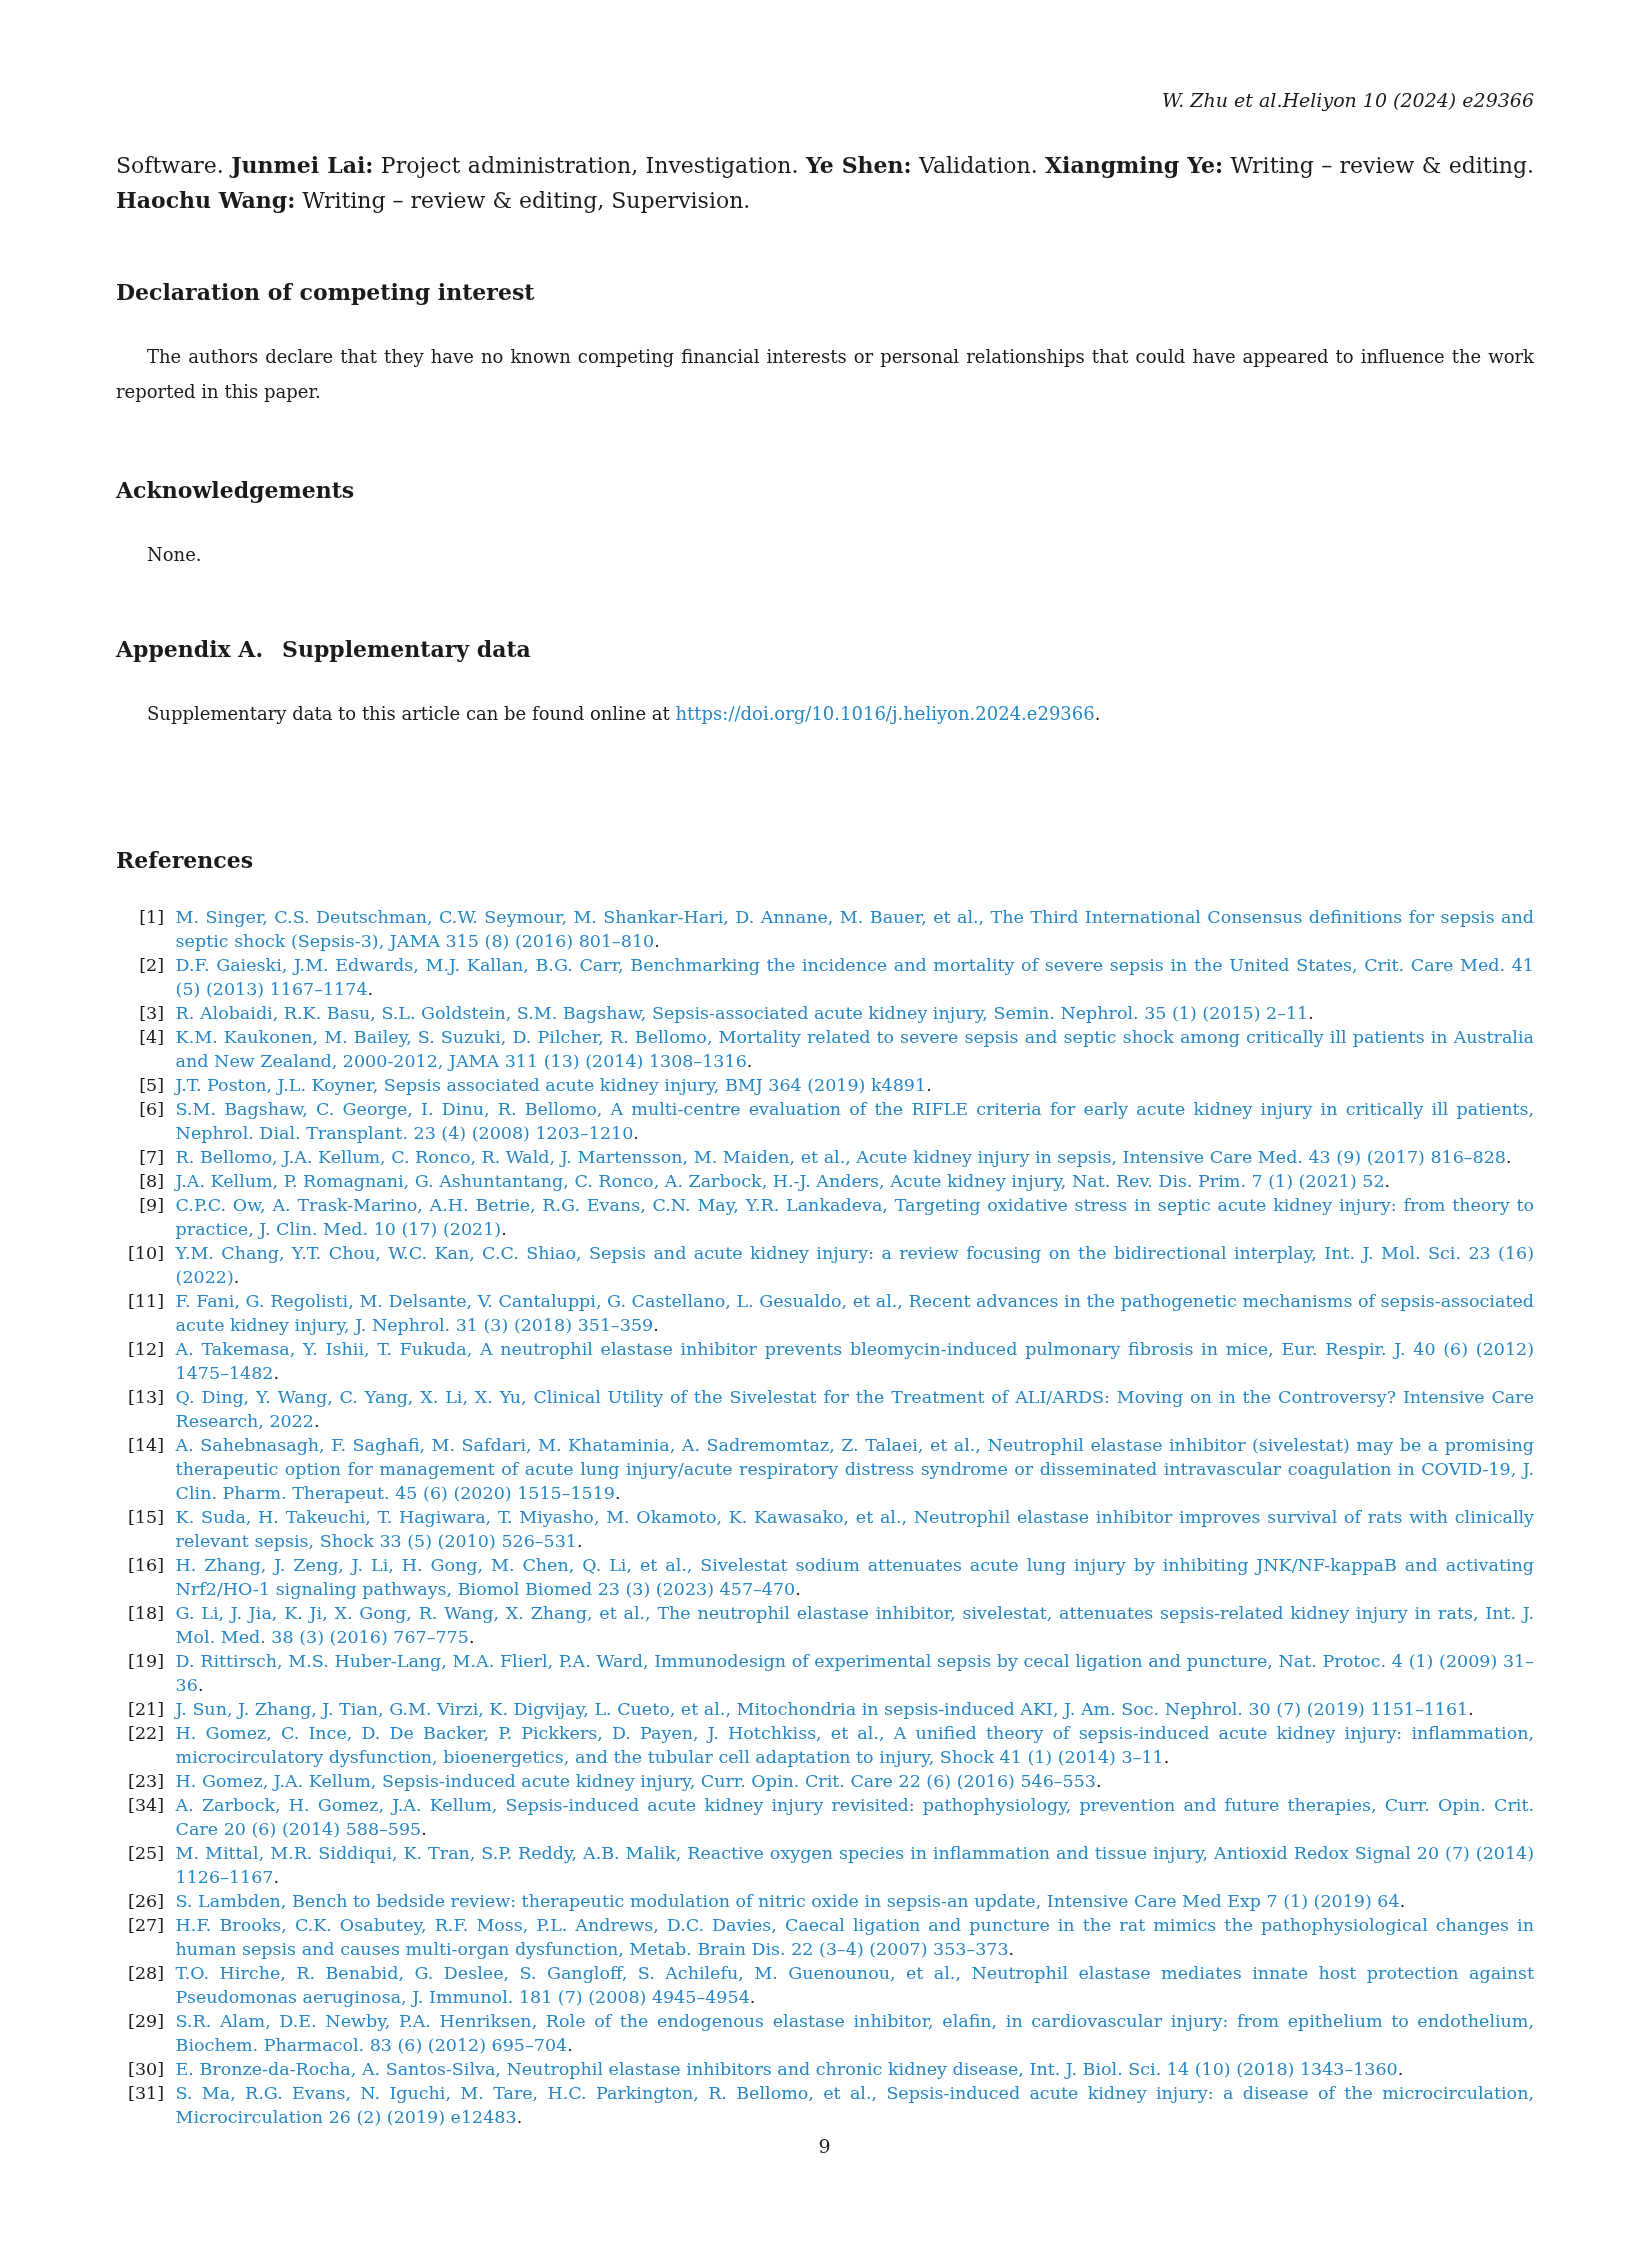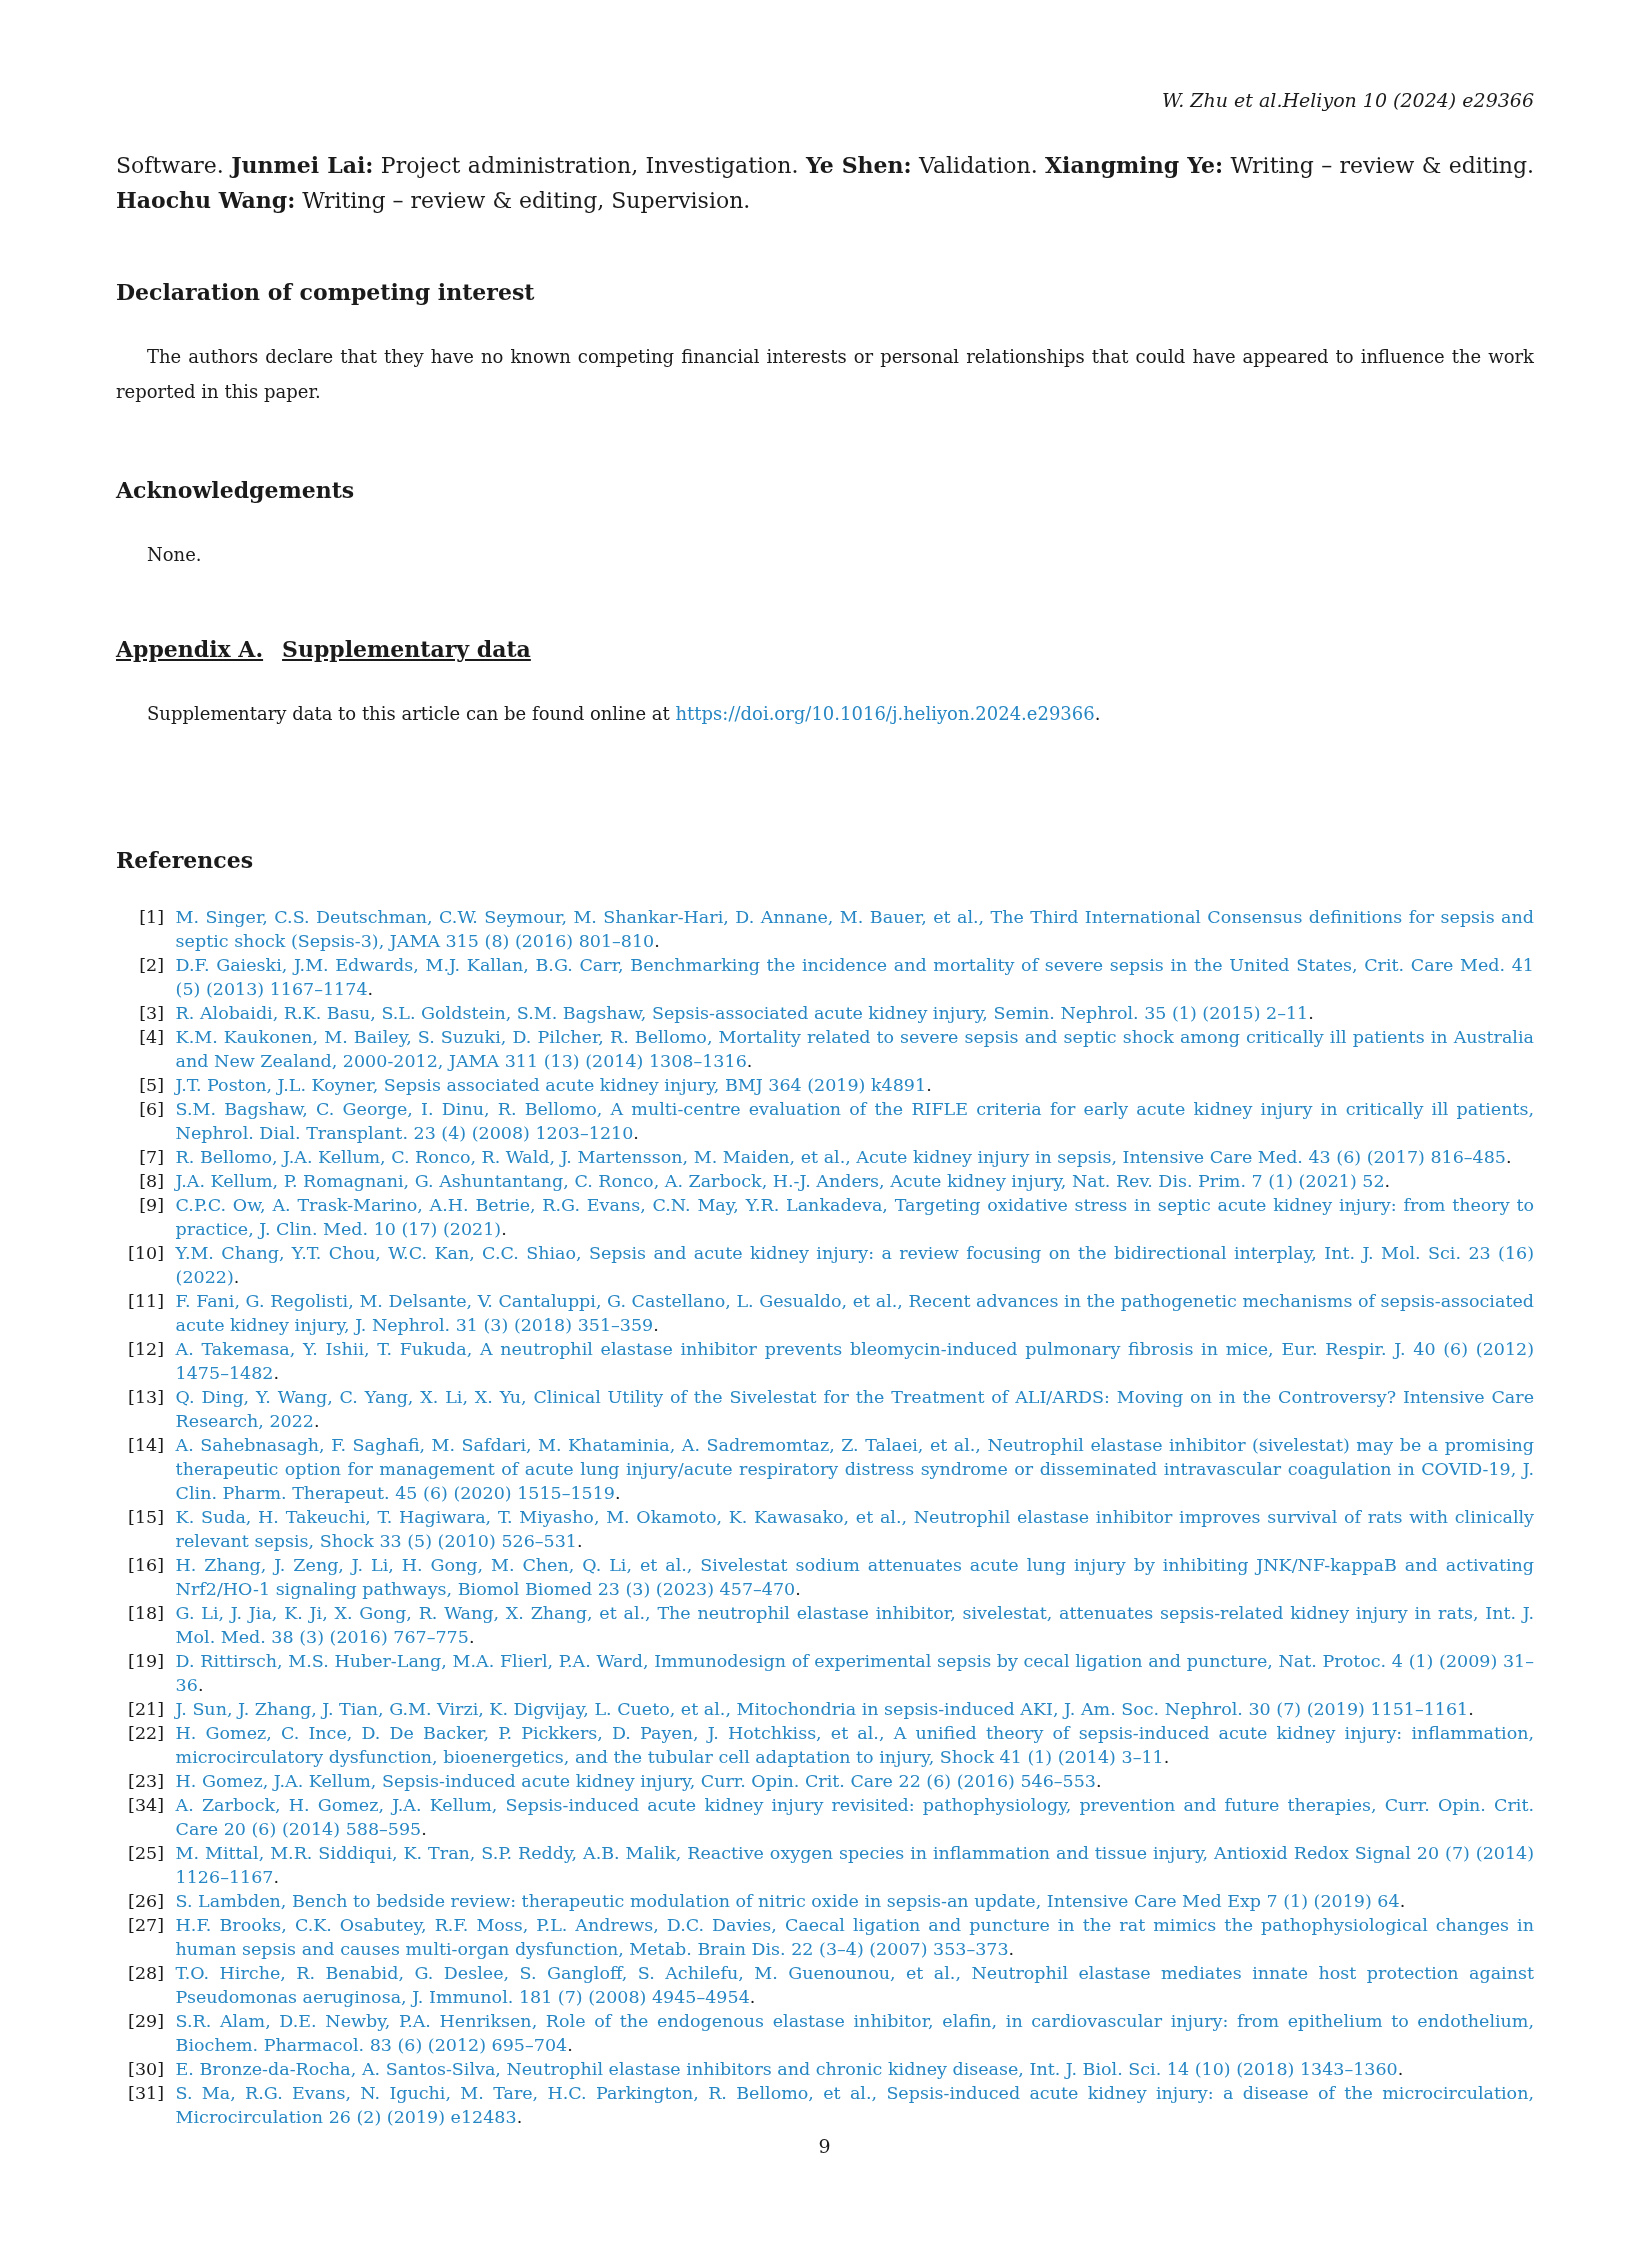--- a/index.html
+++ b/index.html
@@ -33,21 +33,21 @@
   }
   .contrib b { font-weight: 700; }
   h2.sec {
     font-size: 22px;
     line-height: 28px;
     font-weight: 700;
     margin: 0;
   }
   .h-decl { margin-top: 60px !important; }
   .h-ack  { margin-top: 67px !important; }
-  .h-app  { margin-top: 63px !important; text-decoration: underline; }
+  .h-app  { margin-top: 63px !important; }
   .h-refs { margin-top: 115px !important; }
   .app-label { margin-right: 19px; }
   p.bodytext {
     margin: 33px 0 0 0;
     font-size: 18px;
     line-height: 35px;
     text-align: justify;
     text-indent: 31px;
   }
   a.link, .link {
@@ -132,21 +132,21 @@
     <span class="ref-text"><span class="ref-link">J.T. Poston, J.L. Koyner, Sepsis associated acute kidney injury, BMJ 364 (2019) k4891</span><span class="ref-dot">.</span></span>
   </div>
 
   <div class="ref-row">
     <span class="ref-num">[6]</span>
     <span class="ref-text"><span class="ref-link">S.M. Bagshaw, C. George, I. Dinu, R. Bellomo, A multi-centre evaluation of the RIFLE criteria for early acute kidney injury in critically ill patients, Nephrol. Dial. Transplant. 23 (4) (2008) 1203–1210</span><span class="ref-dot">.</span></span>
   </div>
 
   <div class="ref-row">
     <span class="ref-num">[7]</span>
-    <span class="ref-text"><span class="ref-link">R. Bellomo, J.A. Kellum, C. Ronco, R. Wald, J. Martensson, M. Maiden, et al., Acute kidney injury in sepsis, Intensive Care Med. 43 (6) (2017) 816–485</span><span class="ref-dot">.</span></span>
+    <span class="ref-text"><span class="ref-link">R. Bellomo, J.A. Kellum, C. Ronco, R. Wald, J. Martensson, M. Maiden, et al., Acute kidney injury in sepsis, Intensive Care Med. 43 (9) (2017) 816–828</span><span class="ref-dot">.</span></span>
   </div>
 
   <div class="ref-row">
     <span class="ref-num">[8]</span>
     <span class="ref-text"><span class="ref-link">J.A. Kellum, P. Romagnani, G. Ashuntantang, C. Ronco, A. Zarbock, H.-J. Anders, Acute kidney injury, Nat. Rev. Dis. Prim. 7 (1) (2021) 52</span><span class="ref-dot">.</span></span>
   </div>
 
   <div class="ref-row">
     <span class="ref-num">[9]</span>
     <span class="ref-text"><span class="ref-link">C.P.C. Ow, A. Trask-Marino, A.H. Betrie, R.G. Evans, C.N. May, Y.R. Lankadeva, Targeting oxidative stress in septic acute kidney injury: from theory to practice, J. Clin. Med. 10 (17) (2021)</span><span class="ref-dot">.</span></span>

